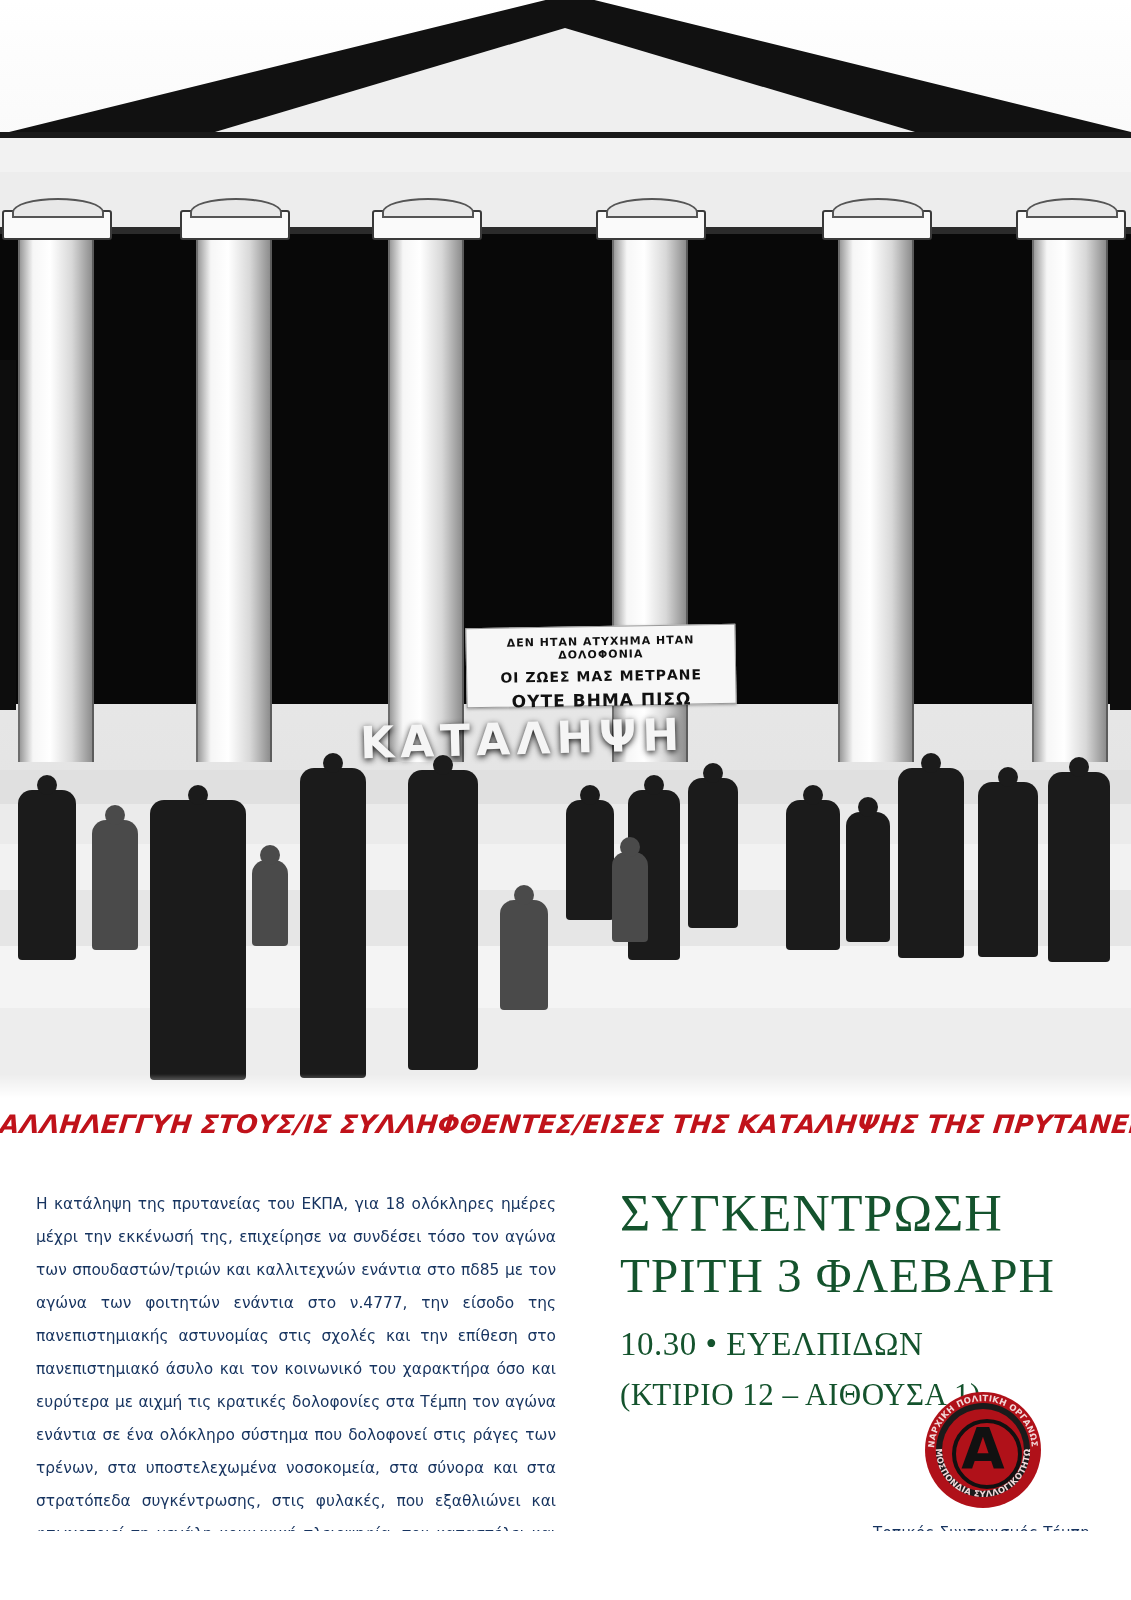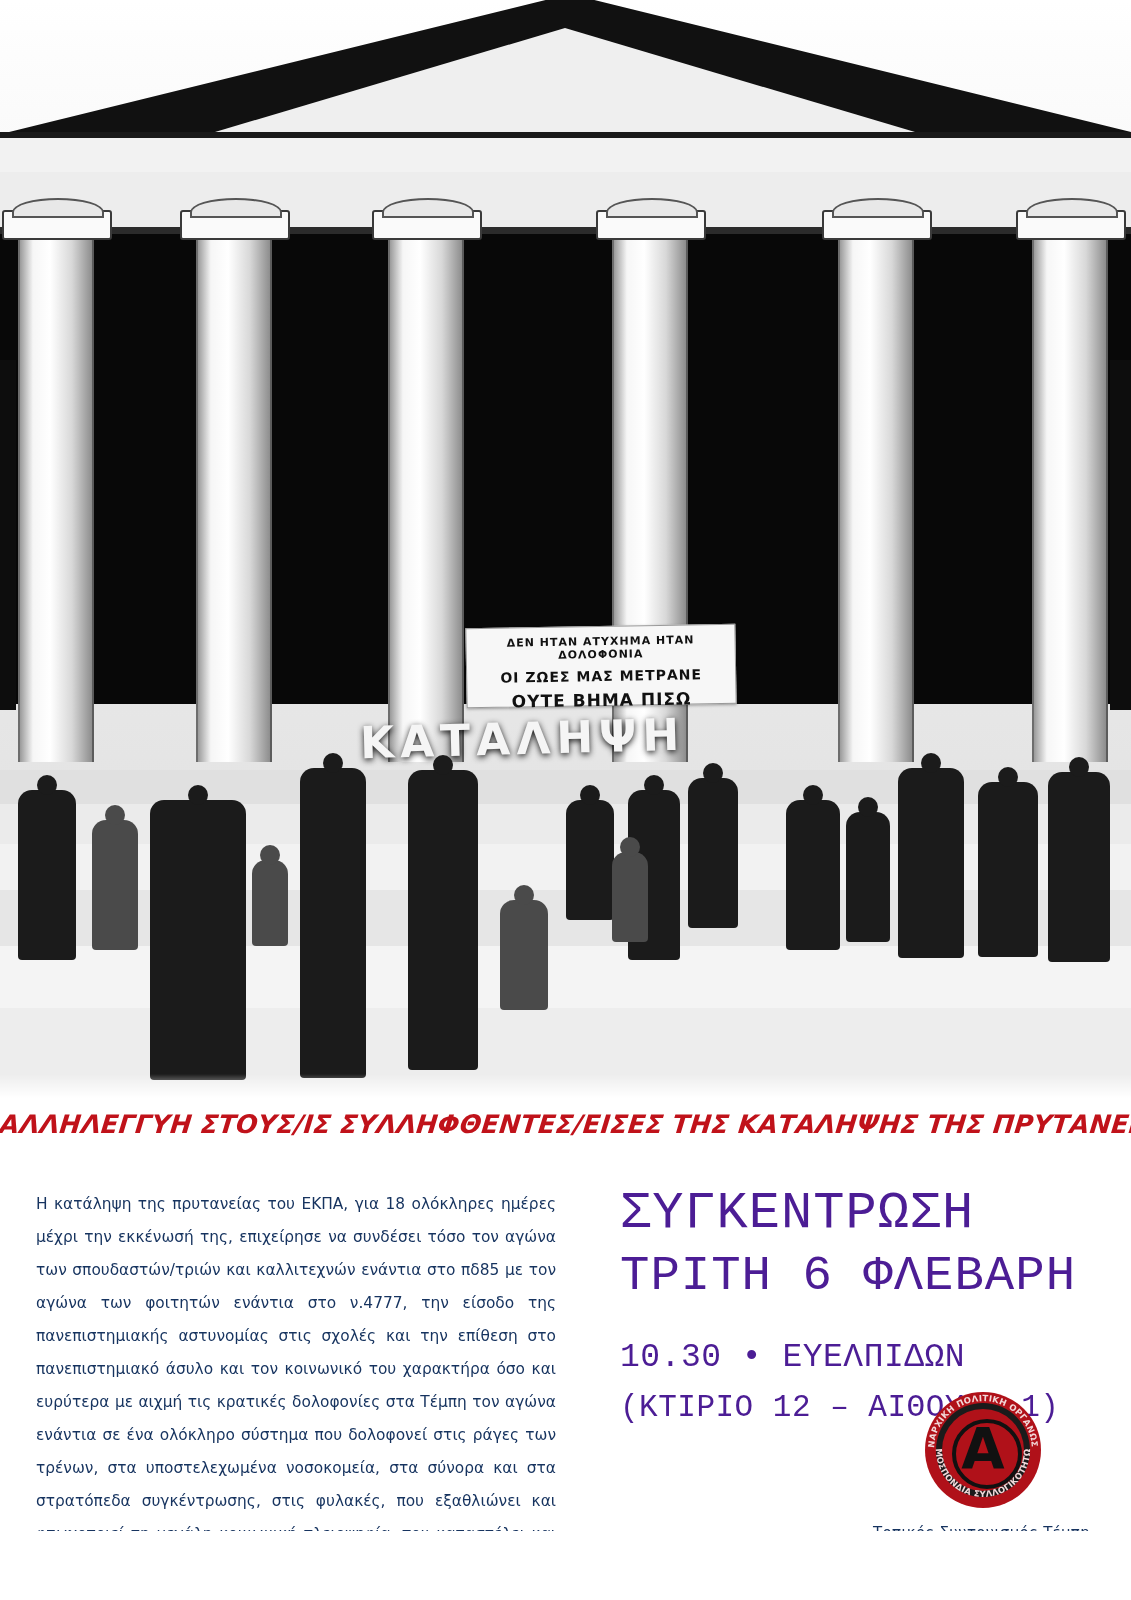--- a/index.html
+++ b/index.html
@@ -244,39 +244,39 @@
     line-height: 33px;
     text-align: justify;
   }
 
   
   .right-col {
     position: absolute;
     left: 620px;
     top: 1185px;
     width: 490px;
-    color: #4c1d95;
-    font-family: Liberation Mono, monospace;
+    color: #14532d;
+    font-family: Liberation Serif, serif;
   }
   .ev-title {
     font-size: 52px;
     font-weight: 400;
     letter-spacing: 1px;
     line-height: 1.12;
   }
   .ev-date {
     font-size: 49px;
     font-weight: 400;
     letter-spacing: 1px;
     margin-top: 6px;
     line-height: 1.12;
   }
   .ev-time {
     font-size: 33px;
-    margin-top: 35px;
+    margin-top: 22px;
     letter-spacing: 0.5px;
   }
   .ev-room {
     font-size: 31px;
     margin-top: 14px;
     letter-spacing: 0.5px;
   }
 
   
   .logo {
@@ -445,21 +445,21 @@
 
     <div class="photo-fade"></div>
   </div>
 
   <div class="headline">ΑΛΛΗΛΕΓΓΥΗ ΣΤΟΥΣ/ΙΣ ΣΥΛΛΗΦΘΕΝΤΕΣ/ΕΙΣΕΣ ΤΗΣ ΚΑΤΑΛΗΨΗΣ ΤΗΣ ΠΡΥΤΑΝΕΙΑΣ ΕΚΠΑ</div>
 
   <div class="body-text">Η κατάληψη της πρυτανείας του ΕΚΠΑ, για 18 ολόκληρες ημέρες μέχρι την εκκένωσή της, επιχείρησε να συνδέσει τόσο τον αγώνα των σπουδαστών/τριών και καλλιτεχνών ενάντια στο πδ85 με τον αγώνα των φοιτητών ενάντια στο ν.4777, την είσοδο της πανεπιστημιακής αστυνομίας στις σχολές και την επίθεση στο πανεπιστημιακό άσυλο και τον κοινωνικό του χαρακτήρα όσο και ευρύτερα με αιχμή τις κρατικές δολοφονίες στα Τέμπη τον αγώνα ενάντια σε ένα ολόκληρο σύστημα που δολοφονεί στις ράγες των τρένων, στα υποστελεχωμένα νοσοκομεία, στα σύνορα και στα στρατόπεδα συγκέντρωσης, στις φυλακές, που εξαθλιώνει και φτωχοποιεί τη μεγάλη κοινωνική πλειοψηφία, που καταστέλει και τρομοκρατεί όσους και όσες αγωνίζονται.</div>
 
   <div class="right-col">
     <div class="ev-title">ΣΥΓΚΕΝΤΡΩΣΗ</div>
-    <div class="ev-date">ΤΡΙΤΗ 6 ΦΛΕΒΑΡΗ</div>
+    <div class="ev-date">ΤΡΙΤΗ 3 ΦΛΕΒΑΡΗ</div>
     <div class="ev-time">10.30 • ΕΥΕΛΠΙΔΩΝ</div>
     <div class="ev-room">(ΚΤΙΡΙΟ 12 – ΑΙΘΟΥΣΑ 1)</div>
   </div>
 
   <div class="logo">
     <div class="ring"></div>
     <div class="ring2"></div>
     <div class="inner"></div>
     <div class="acircle"></div>
     <div class="aglyph">Α</div>

